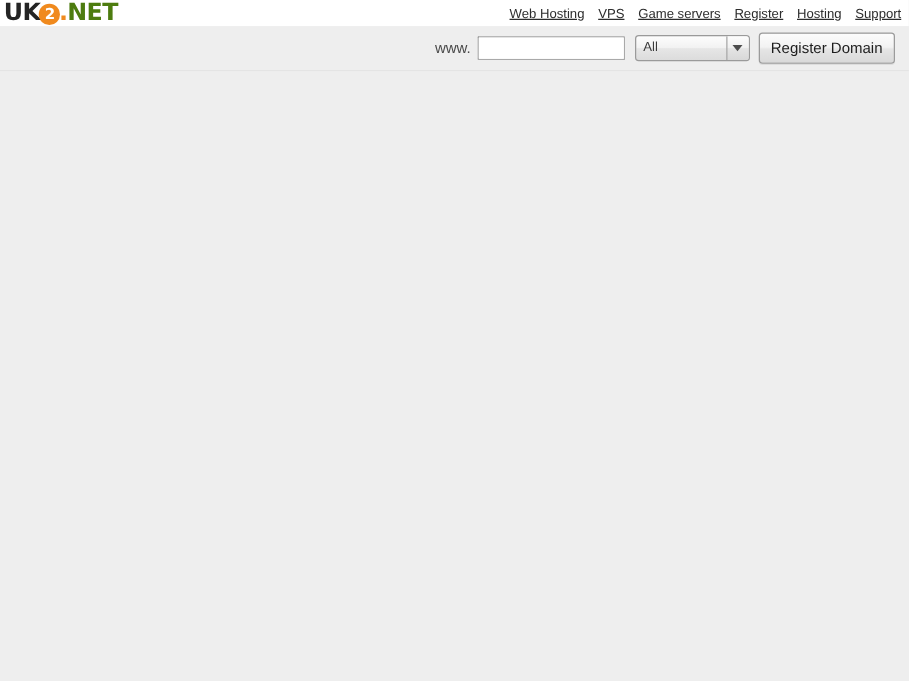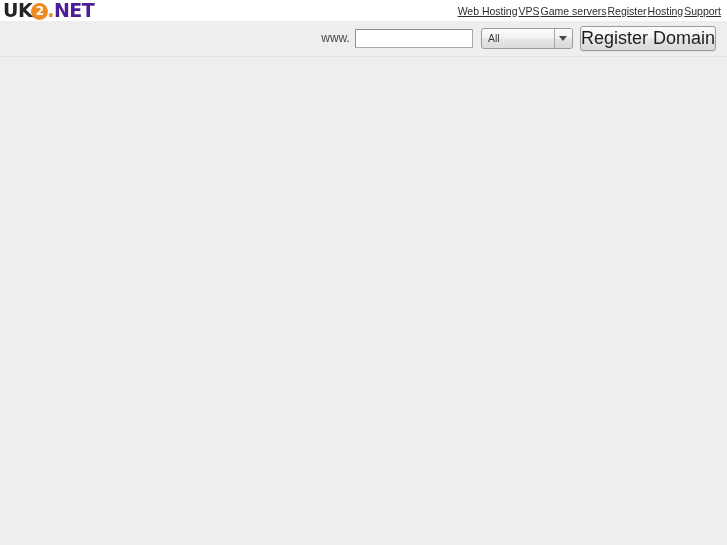--- a/index.html
+++ b/index.html
@@ -34,21 +34,21 @@
     font-family: "DejaVu Sans", sans-serif;
     font-weight: bold;
     font-size: 19px;
     letter-spacing: -0.5px;
     color: #2b2b2b;
     line-height: 1;
     white-space: nowrap;
     justify-content: space-between;
   }
   .logo .lg-pre { color: #242424; }
-  .logo .lg-post { color: #4c1d95; }
+  .logo .lg-post { color: #4d7c0f; }
   .logo .lg-badge {
     display: inline-block;
     width: 17px;
     height: 17px;
     border-radius: 50%;
     background: #f08a1e;
     color: #ffffff;
     font-size: 12px;
     font-weight: bold;
     text-align: center;
@@ -63,21 +63,21 @@
   }
 
   
   .nav {
     position: absolute;
     right: 6px;
     top: 3px;
     height: 15px;
     display: flex;
     align-items: center;
-    gap: 1px;
+    gap: 11px;
     justify-content: flex-end;
   }
   .nav a {
     font-size: 10.5px;
     color: #2d2d2d;
     text-decoration: underline;
     white-space: nowrap;
     font-family: "Liberation Sans", sans-serif;
   }
 
@@ -159,22 +159,22 @@
     width: 0;
     height: 0;
     border-left: 4px solid transparent;
     border-right: 4px solid transparent;
     border-top: 5px solid #4c4c4c;
   }
 
   .register-btn {
     margin-left: 7px;
     height: 25px;
-    padding: 0 0;
-    font-size: 18px;
+    padding: 0 9px;
+    font-size: 12px;
     color: #1e1e1e;
     font-family: "Liberation Sans", sans-serif;
     border: 1px solid #9b9b9b;
     border-radius: 3px;
     background: linear-gradient(to bottom, #fcfcfc 0%, #f2f2f2 47%, #e5e5e5 53%, #d9d9d9 100%);
     cursor: pointer;
     white-space: nowrap;
     box-shadow: 0 1px 0 rgba(0,0,0,0.07);
   }
 

